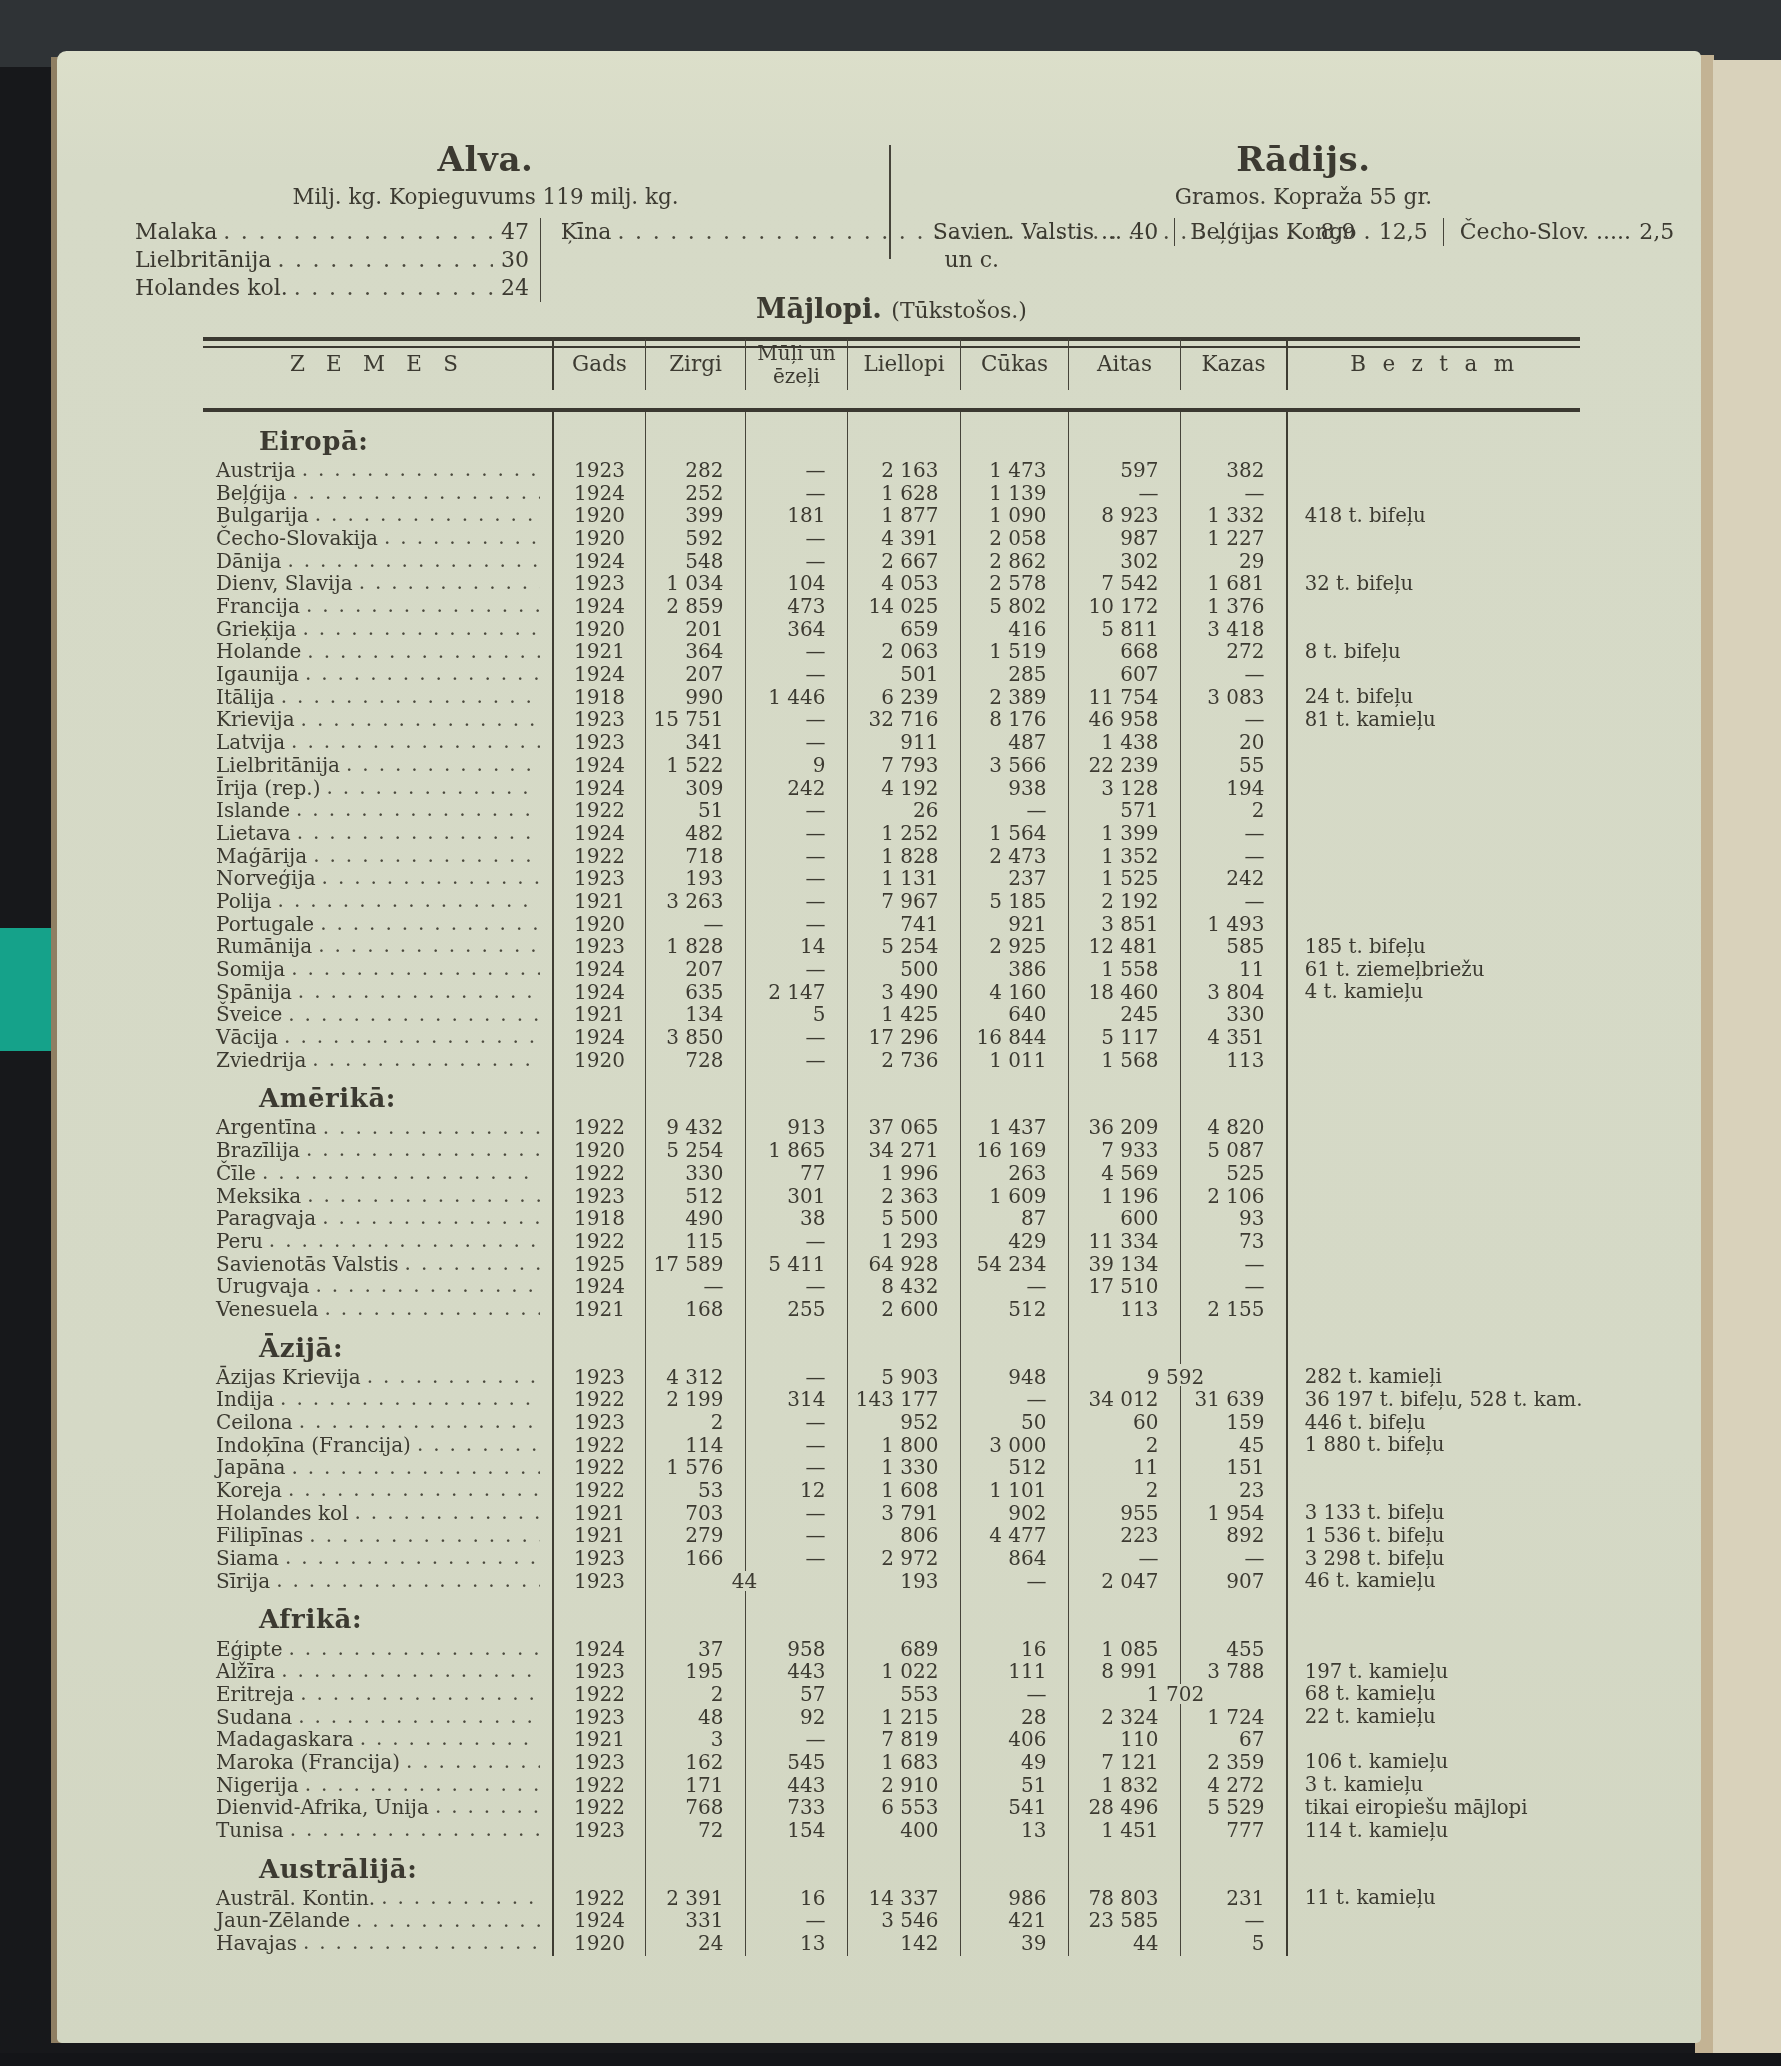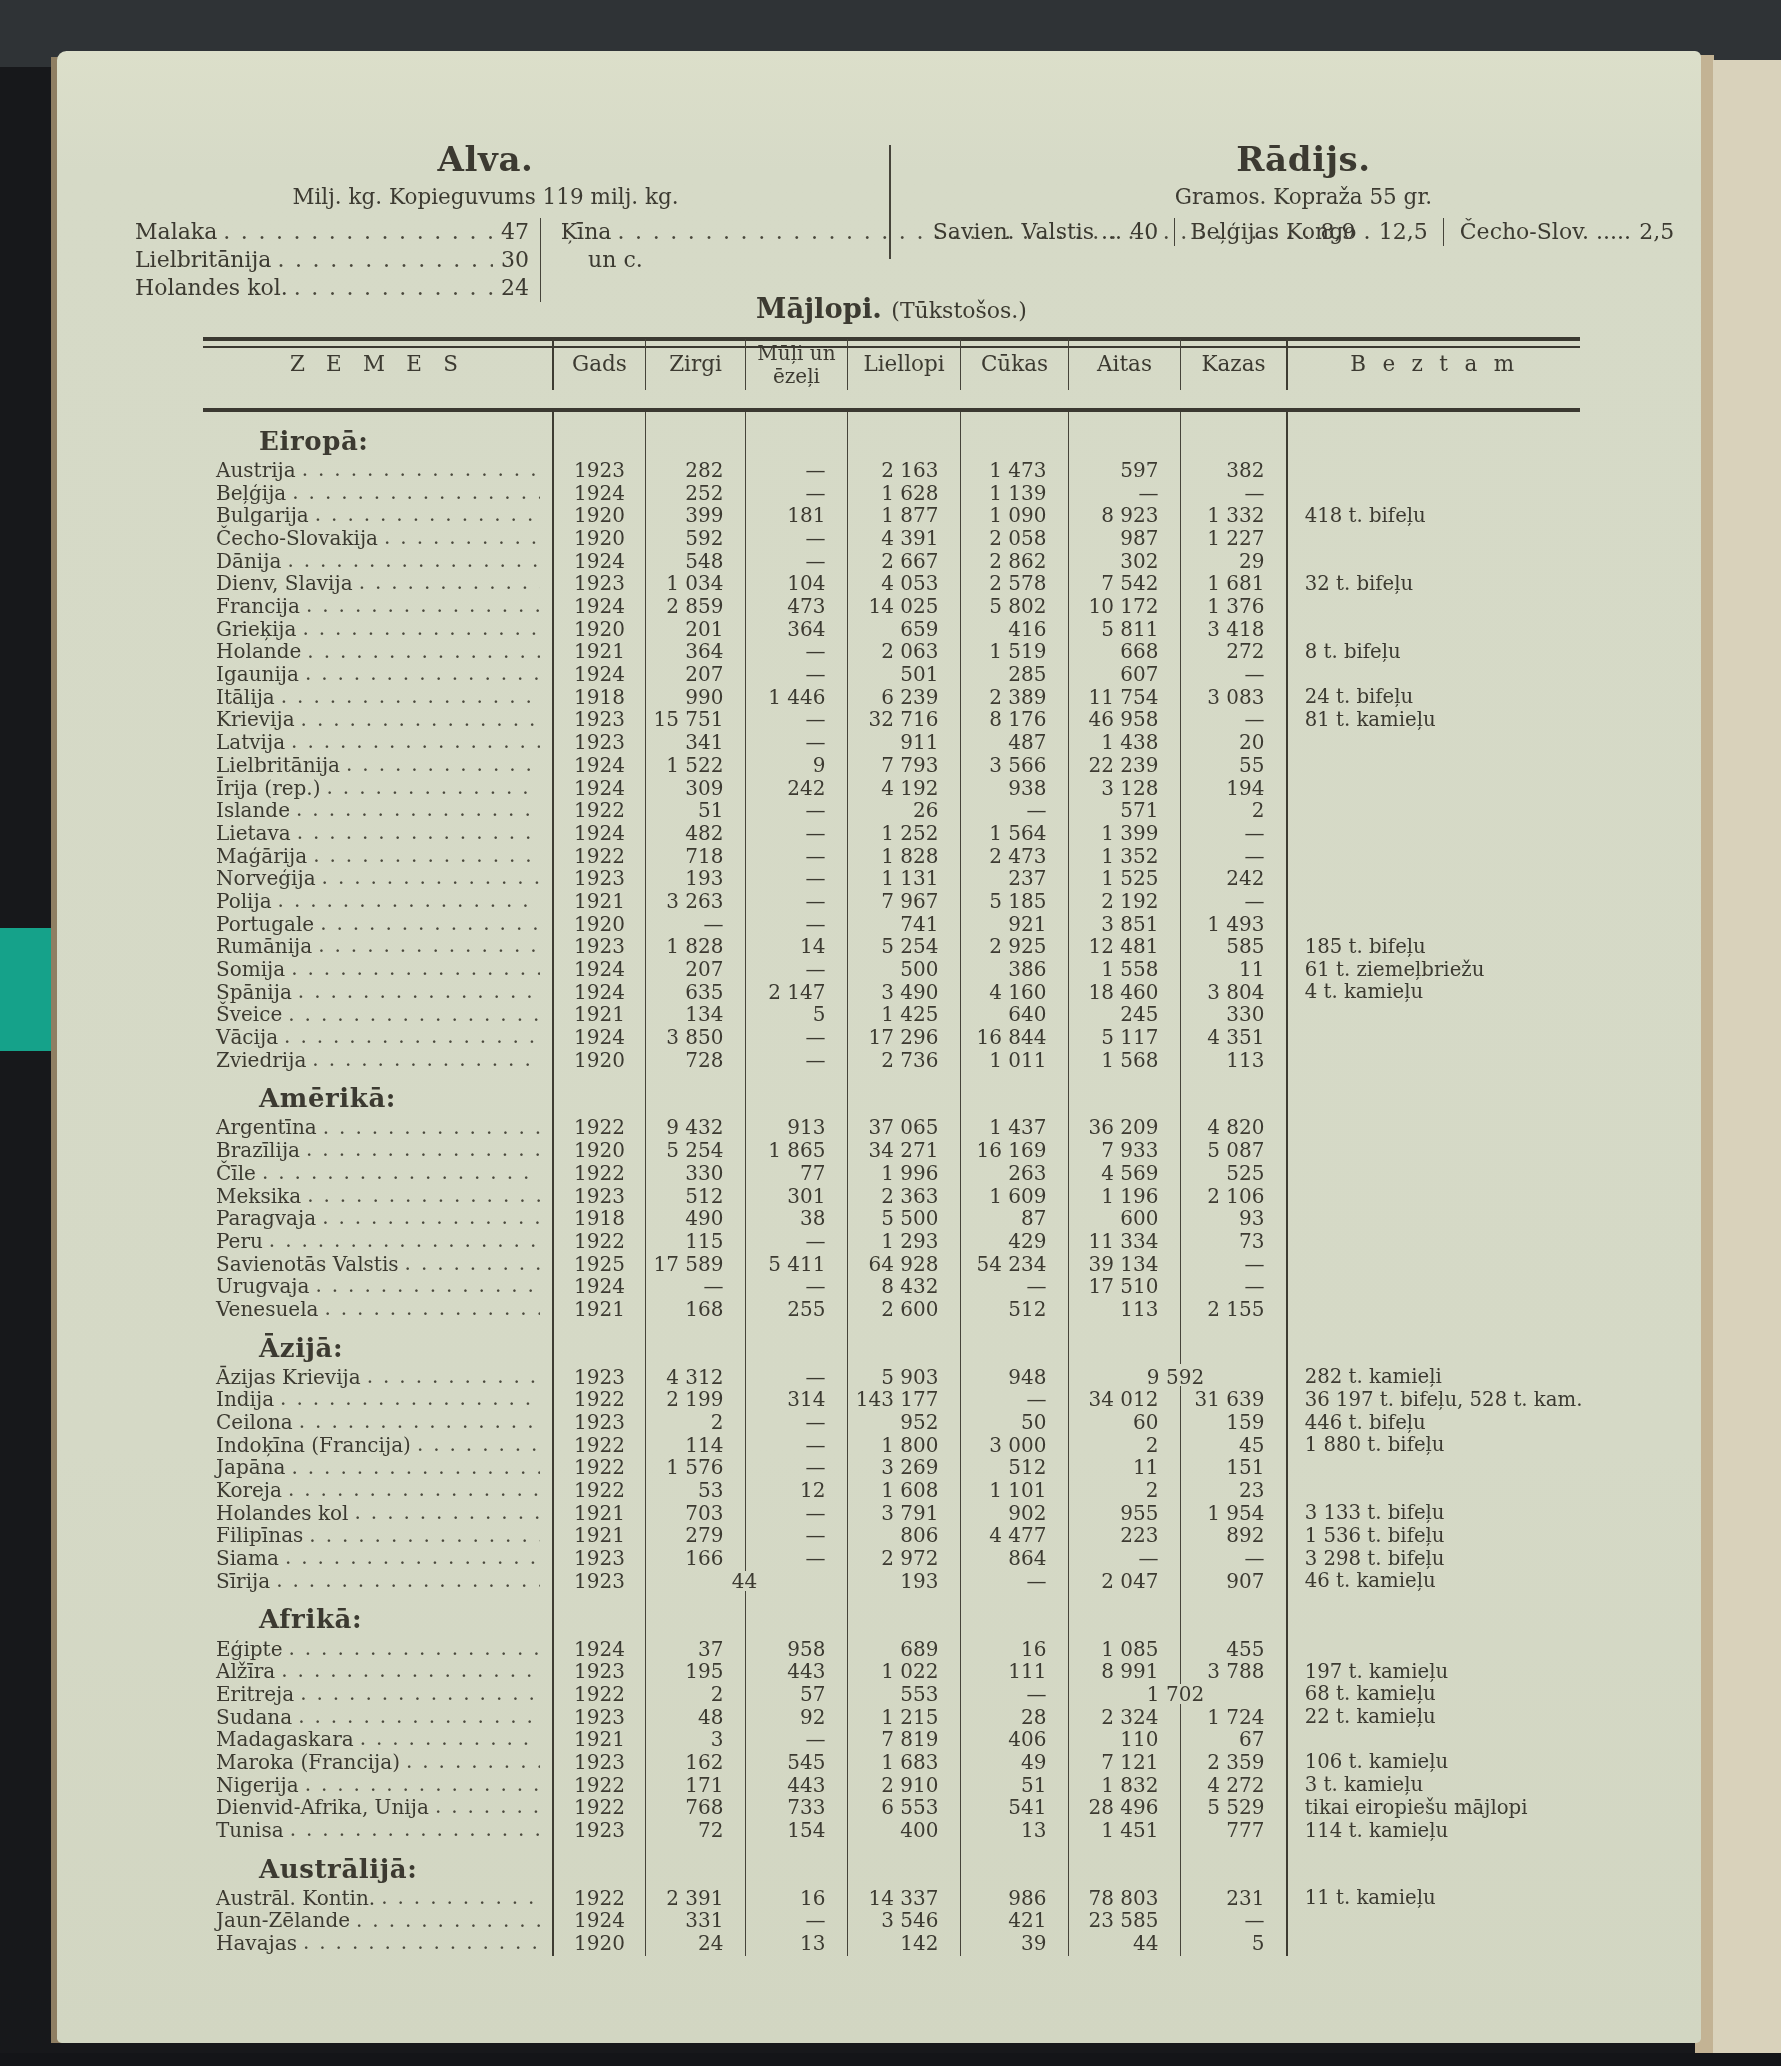--- a/index.html
+++ b/index.html
@@ -21,21 +21,21 @@
     left:57px;top:51px;width:1644px;height:1992px;
     background:linear-gradient(180deg,#dcdfca 0%,#d6dac7 6%,#d5d9c6 70%,#d2d6c2 100%);
     border-radius:9.5px 6px 4.8px 4.8px;
   }
   
   .sec-title{font-weight:bold;font-size:34px;letter-spacing:0.6px;}
   .sec-sub{font-size:21.5px;margin-top:4.8px;}
   .alva{left:78px;top:88px;width:701px;text-align:center;}
   .radijs{left:862px;top:88px;width:769px;text-align:center;}
   .vdiv-top{left:832px;top:94px;width:1.8px;height:114px;background:#46443a;}
-  .alva-items{display:flex;text-align:left;font-size:22px;margin-top:9.5px;}
+  .alva-items{display:flex;text-align:center;font-size:22px;margin-top:9.5px;}
   .alva-left{width:394px;padding-right:10.7px;}
   .alva-right{flex:1;border-left:1.8px solid #46443a;padding-left:20px;}
   .ld{display:flex;align-items:baseline;line-height:28px;}
   .ld .lbl{white-space:nowrap;}
   .ld .val{white-space:nowrap;}
   .dots{flex:1;overflow:hidden;white-space:nowrap;margin:0 8.3px 0 6px;}
   .dots::after{content:". . . . . . . . . . . . . . . . . . . . . . . . . . . . . . . . . . . . . . . .";letter-spacing:1.8px;color:#4a483c;}
   .unc{line-height:28px;padding-left:27.4px;}
   .radijs-items{display:flex;justify-content:center;text-align:left;font-size:22px;margin-top:9.5px;line-height:28px;}
   .ritem{white-space:nowrap;padding:0 15.5px;}
@@ -750,21 +750,21 @@
         <div class="c note">1 880 t. bifeļu</div>
       </div>
       <div class="trow grid-cols">
         <div class="c name">
           <div class="nm">Japāna</div>
           <div class="dots"></div>
         </div>
         <div class="c year">1922</div>
         <div class="c val">1 576</div>
         <div class="c val">—</div>
-        <div class="c val">3 269</div>
+        <div class="c val">1 330</div>
         <div class="c val">512</div>
         <div class="c val">11</div>
         <div class="c val last">151</div>
         <div class="c note"></div>
       </div>
       <div class="trow grid-cols">
         <div class="c name">
           <div class="nm">Koreja</div>
           <div class="dots"></div>
         </div>

